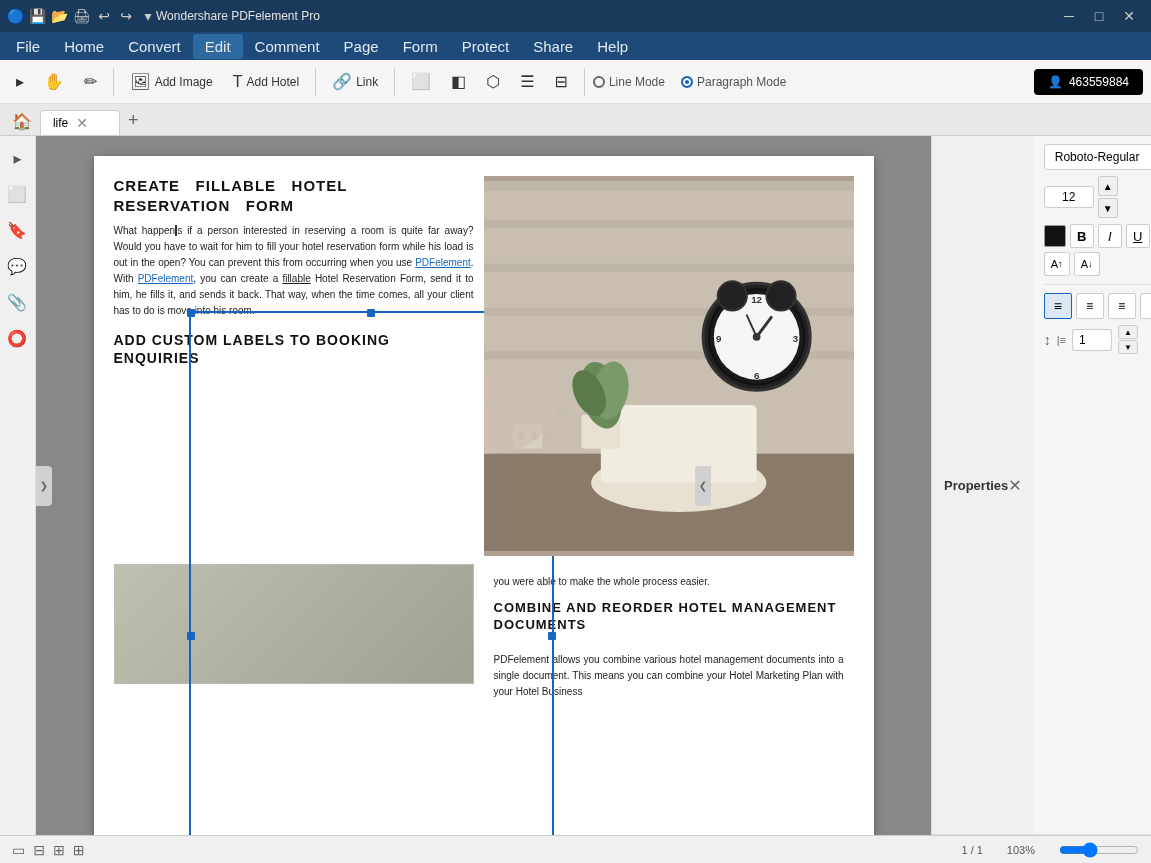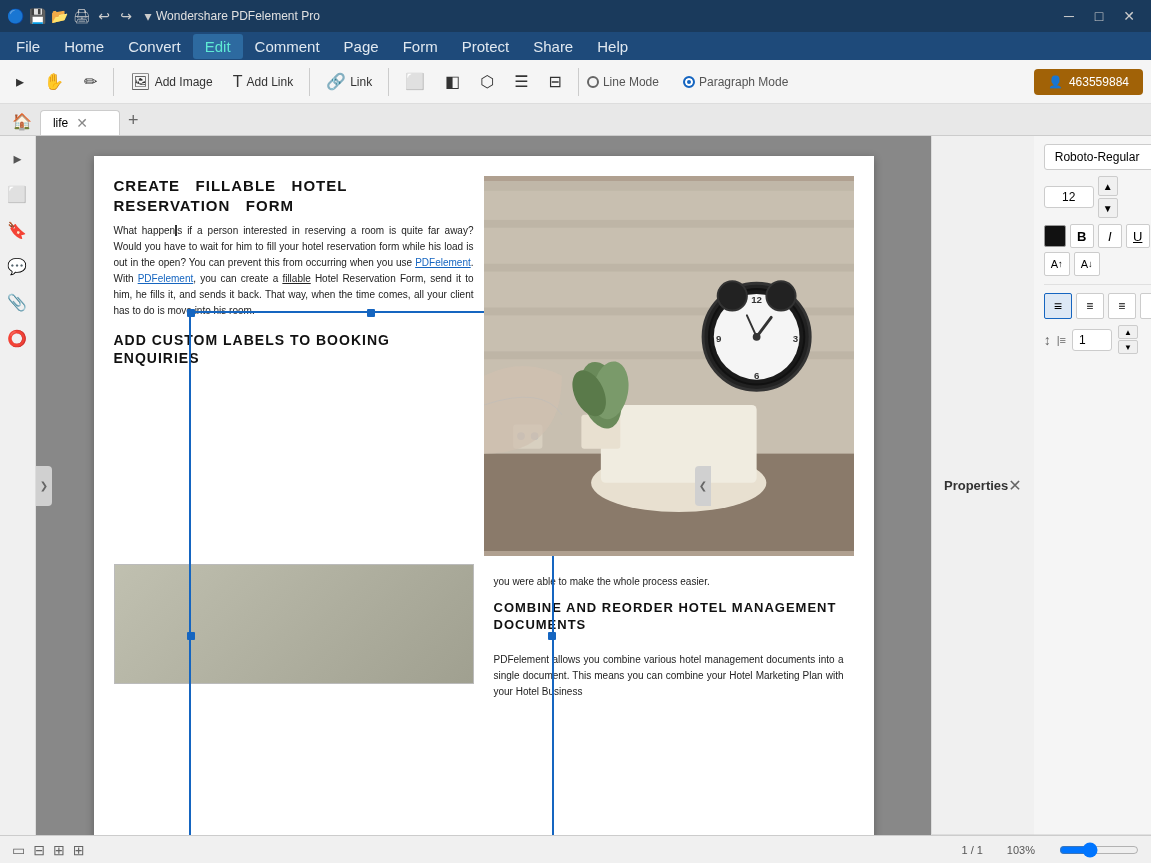--- a/index.html
+++ b/index.html
@@ -31,21 +31,21 @@
       padding: 0 4px;
       color: white;
       font-size: 15px;
     }
     .menu-item {
       padding: 4px 12px;
       cursor: pointer;
       border-radius: 3px;
       color: #e0e8f0;
     }
-    .menu-item.active { background: #2d6aa0; color: #5eead4; }
+    .menu-item.active { background: #2d6aa0; color: #e5e5e5; }
 
     
     .toolbar {
       background: #f5f5f5;
       height: 44px;
       display: flex;
       align-items: center;
       padding: 0 8px;
       border-bottom: 1px solid #ddd;
       gap: 4px;
@@ -59,32 +59,32 @@
       border-radius: 3px;
       font-size: 12px;
       color: #333;
       background: transparent;
       border: none;
     }
     .toolbar-sep { width: 1px; height: 28px; background: #ccc; margin: 0 4px; }
     .toolbar-icon { font-size: 16px; }
     .toolbar-right { margin-left: auto; }
     .user-btn {
-      background: #a16207;
+      background: #000000;
       color: white;
       border: none;
       padding: 6px 14px;
       border-radius: 4px;
       font-size: 12px;
       cursor: pointer;
       display: flex;
       align-items: center;
       gap: 6px;
     }
-    .mode-group { display: flex; align-items: center; gap: 24px; font-size: 12px; color: #555; }
+    .mode-group { display: flex; align-items: center; gap: 16px; font-size: 12px; color: #555; }
     .mode-option { display: flex; align-items: center; gap: 4px; cursor: pointer; }
     .radio { width: 12px; height: 12px; border-radius: 50%; border: 2px solid #666; }
     .radio.checked { border-color: #1565c0; background: #1565c0; box-shadow: inset 0 0 0 2px white; }
 
     
     .tabbar {
       background: #e8e8e8;
       height: 32px;
       display: flex;
       align-items: flex-end;
@@ -470,21 +470,21 @@
   <button class="toolbar-btn">
     <span class="toolbar-icon">✏</span>
   </button>
   <div class="toolbar-sep"></div>
   <button class="toolbar-btn">
     <span class="toolbar-icon">🖼</span>
     <span>Add Image</span>
   </button>
   <button class="toolbar-btn">
     <span class="toolbar-icon">T</span>
-    <span>Add Link</span>
+    <span>Add Hotel</span>
   </button>
   <div class="toolbar-sep"></div>
   <button class="toolbar-btn">
     <span class="toolbar-icon">🔗</span>
     <span>Link</span>
   </button>
   <div class="toolbar-sep"></div>
   <button class="toolbar-btn">
     <span class="toolbar-icon">⬜</span>
   </button>

